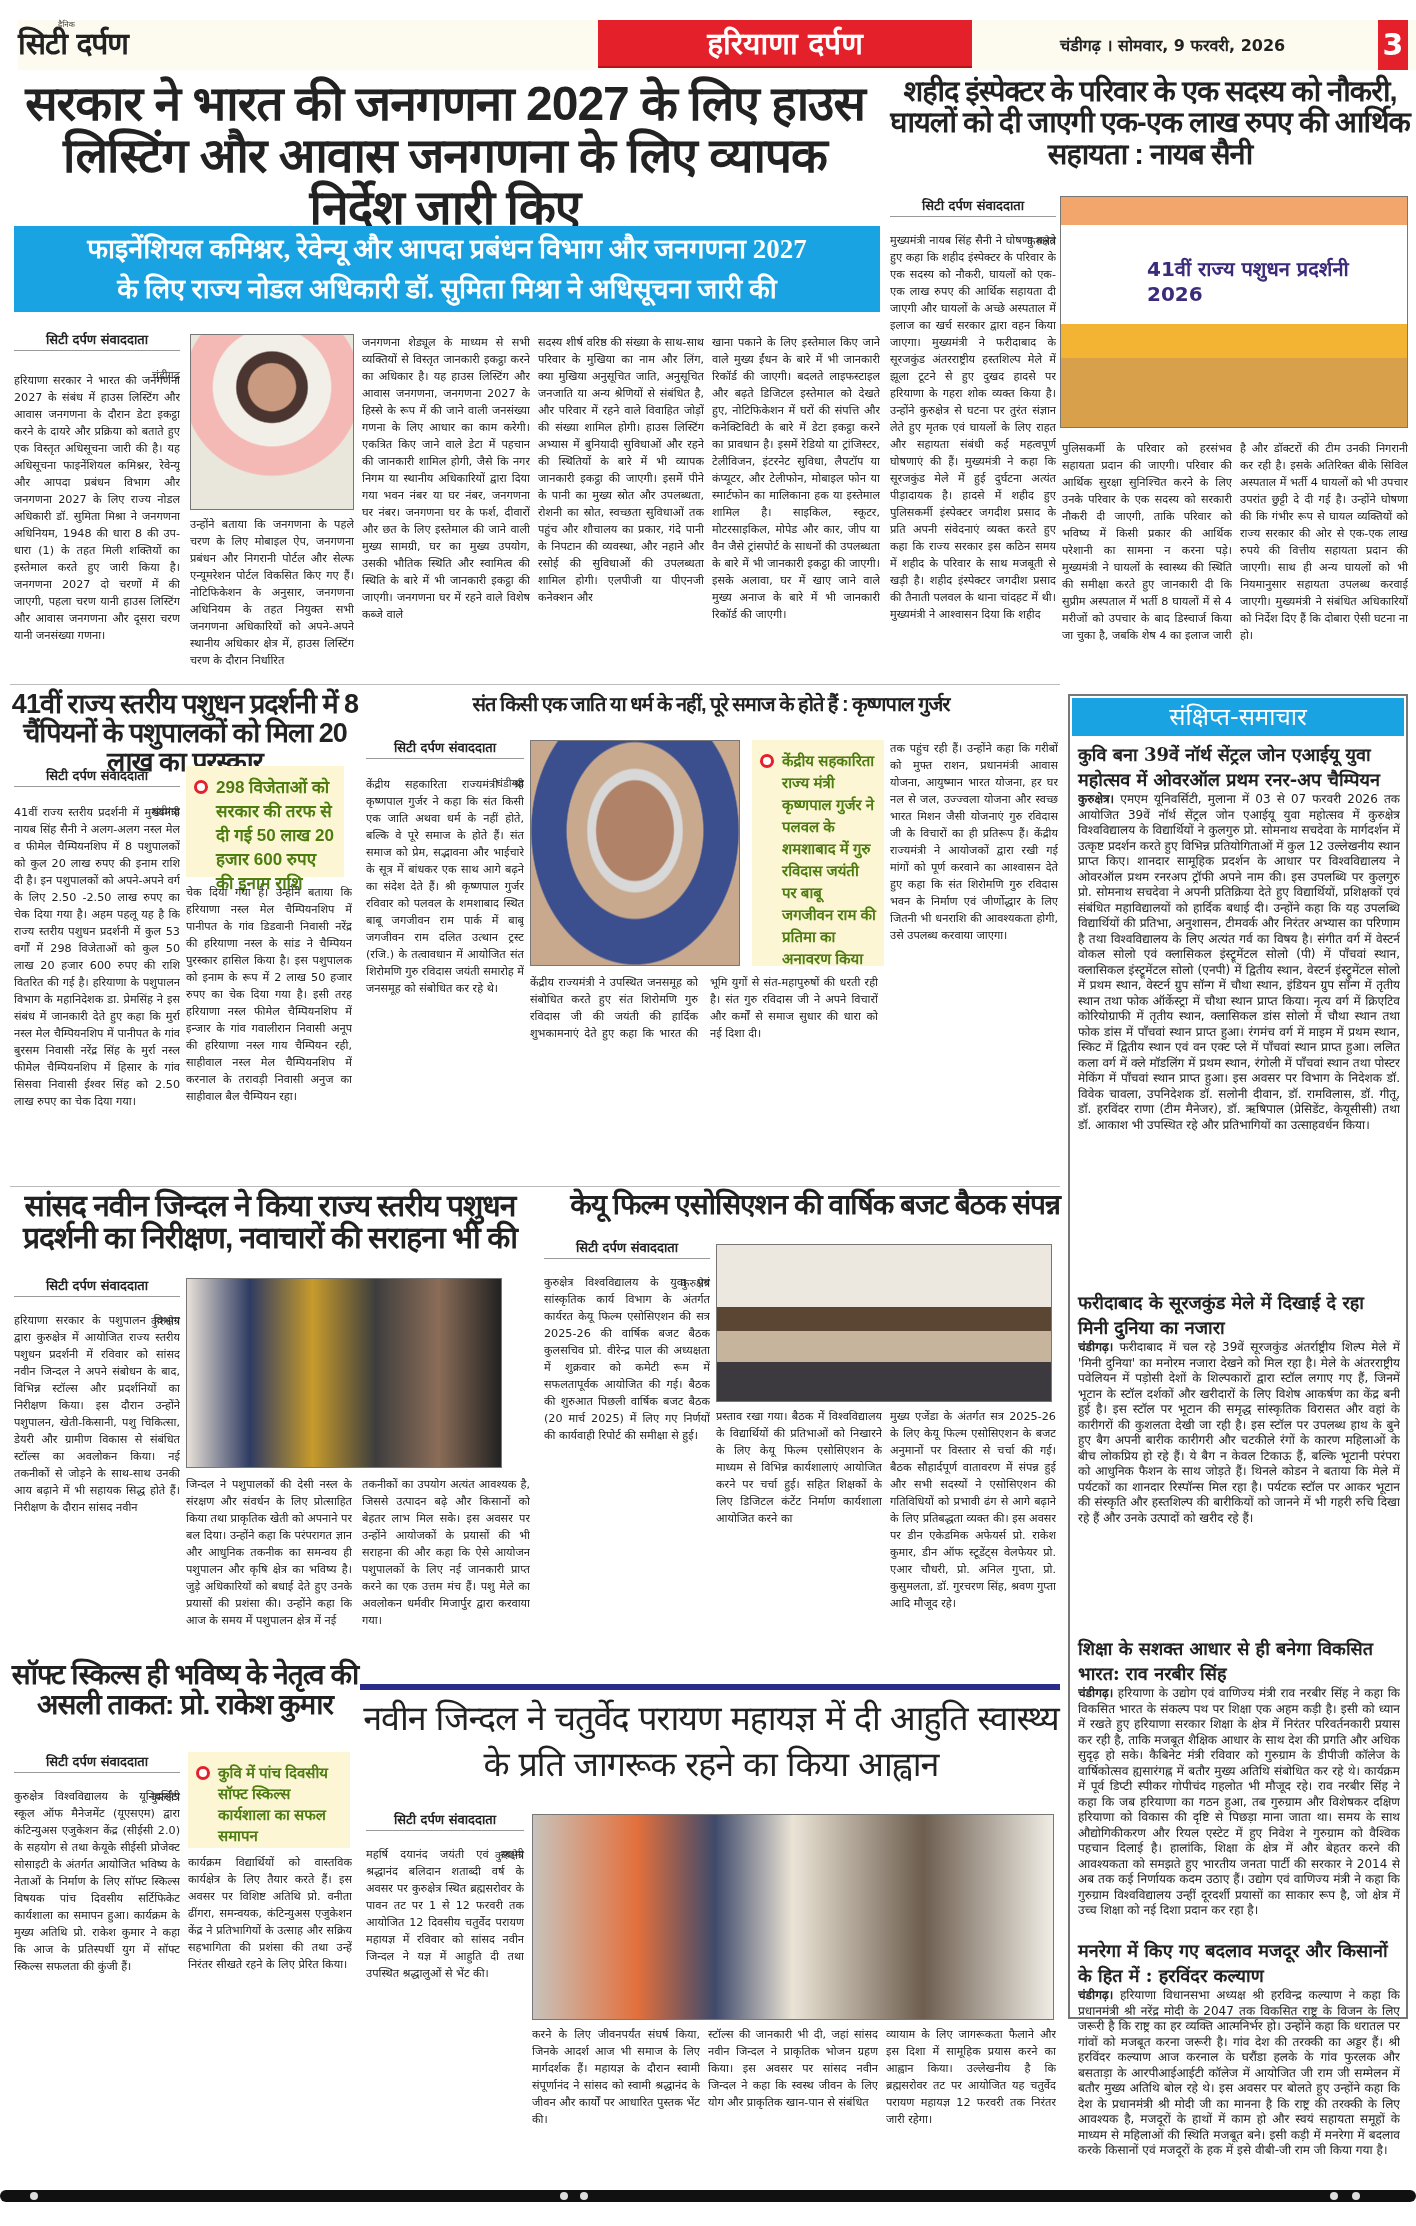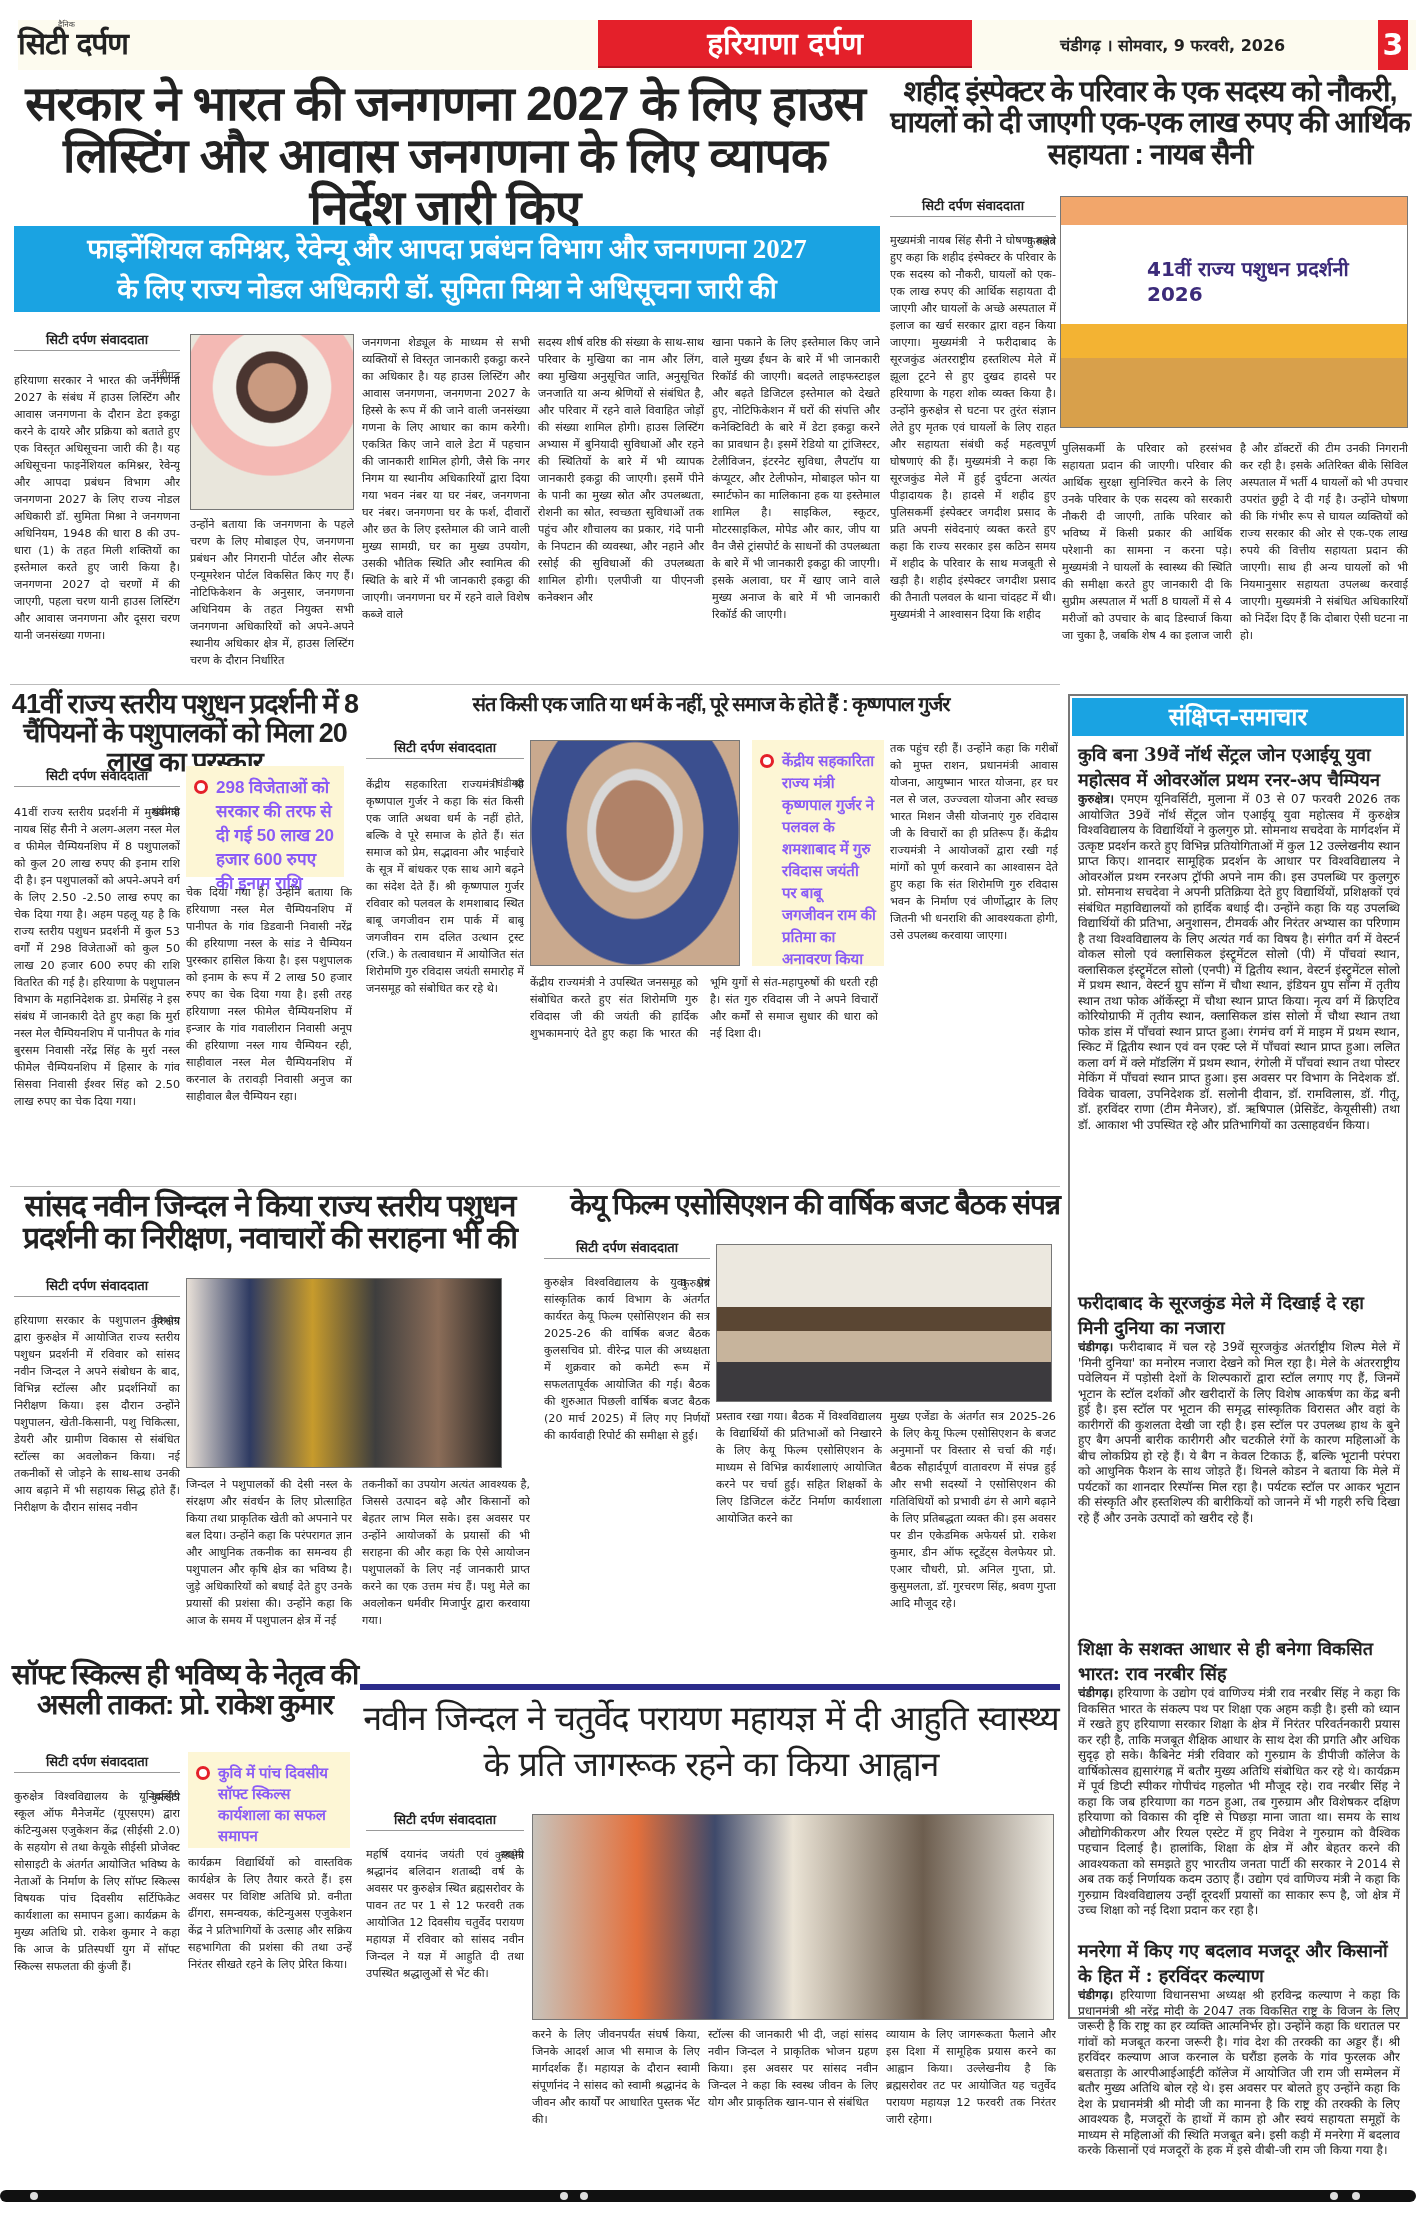--- a/index.html
+++ b/index.html
@@ -18,24 +18,24 @@
 .byline{font-size:13px;font-weight:bold;text-align:center;color:#222;border-bottom:1px solid #999;padding-bottom:2px}
 .place{font-size:11px;text-align:right;color:#333;margin-top:16px}
 .body{font-size:11.2px;line-height:17px;text-align:justify;color:#222;font-family:"DejaVu Sans",sans-serif}
 .photo{background:linear-gradient(135deg,#d9c2a8,#8a7465 60%,#5b4b44);border:1px solid #777}
 .photo-woman{background:radial-gradient(circle at 50% 30%,#c99a80 0 16%,#4a3530 17% 24%,#f1efe8 25% 40%,#f4b9b4 41% 60%,#e9e6dc 61%)}
 .photo-man{background:radial-gradient(ellipse at 50% 40%,#b08268 0 26%,#d8d8d8 27% 32%,#c9a98e 33% 46%,#3b4f8f 47% 70%,#c9a98e 71%)}
 .photo-stage{background:linear-gradient(180deg,#f2a66b 0 12%,#fff 12% 55%,#f3b333 55% 70%,#d8a04b 70% 100%)}
 .photo-crowd{background:linear-gradient(90deg,#e9e1d8 0,#2f3b62 20%,#c79b2c 40%,#3e3e3e 60%,#8b6d58 80%,#222 100%)}
 .photo-meeting{background:linear-gradient(180deg,#ece8df 0 40%,#5a4633 40% 55%,#c7b49c 55% 75%,#3c3a3e 75%)}
 .photo-havan{background:linear-gradient(90deg,#c8c3bb 0,#e3703c 20%,#3f4a6b 35%,#ebe4d6 50%,#6d5e4f 75%,#f0ede5 100%)}
-.pull{background:#fdf6d5;font-family:"Liberation Sans",sans-serif;font-weight:bold;font-size:17px;line-height:24px;color:#8b5cf6;padding:10px 8px 10px 30px}
+.pull{background:#fdf6d5;font-family:"Liberation Sans",sans-serif;font-weight:bold;font-size:17px;line-height:24px;color:#4d7c0f;padding:10px 8px 10px 30px}
 .pull .dot{position:absolute;left:8px;top:14px;width:14px;height:14px;border-radius:50%;border:3px solid #e4202a;background:#fff}
 .brief-box{left:1068px;top:694px;width:340px;height:1325px;border:2px solid #777}
-.brief-head{left:1072px;top:698px;width:332px;height:38px;background:#1aa3e2;color:#fff;font-weight:bold;font-size:24px;text-align:center;line-height:38px}
+.brief-head{left:1072px;top:698px;width:332px;height:38px;background:#1aa3e2;color:#fff;font-weight:normal;font-size:24px;text-align:center;line-height:38px}
 .bh{font-family:"DejaVu Serif",serif;font-weight:bold;font-size:18px;line-height:25px;color:#222}
 .bbody{font-size:12px;line-height:15.5px;text-align:justify;color:#222}
 .bbody b{font-weight:bold}
 .navyrule{left:360px;top:1684px;width:700px;height:6px;background:#2b2b8a}
 .footer-bar{left:0;top:2190px;width:1416px;height:12px;background:#111;border-radius:6px}
 .fdot{position:absolute;top:2192px;width:8px;height:8px;border-radius:50%;background:#ddd}
 .hsep{position:absolute;height:1px;background:#bbb}
 </style>
 </head>
 <body>

